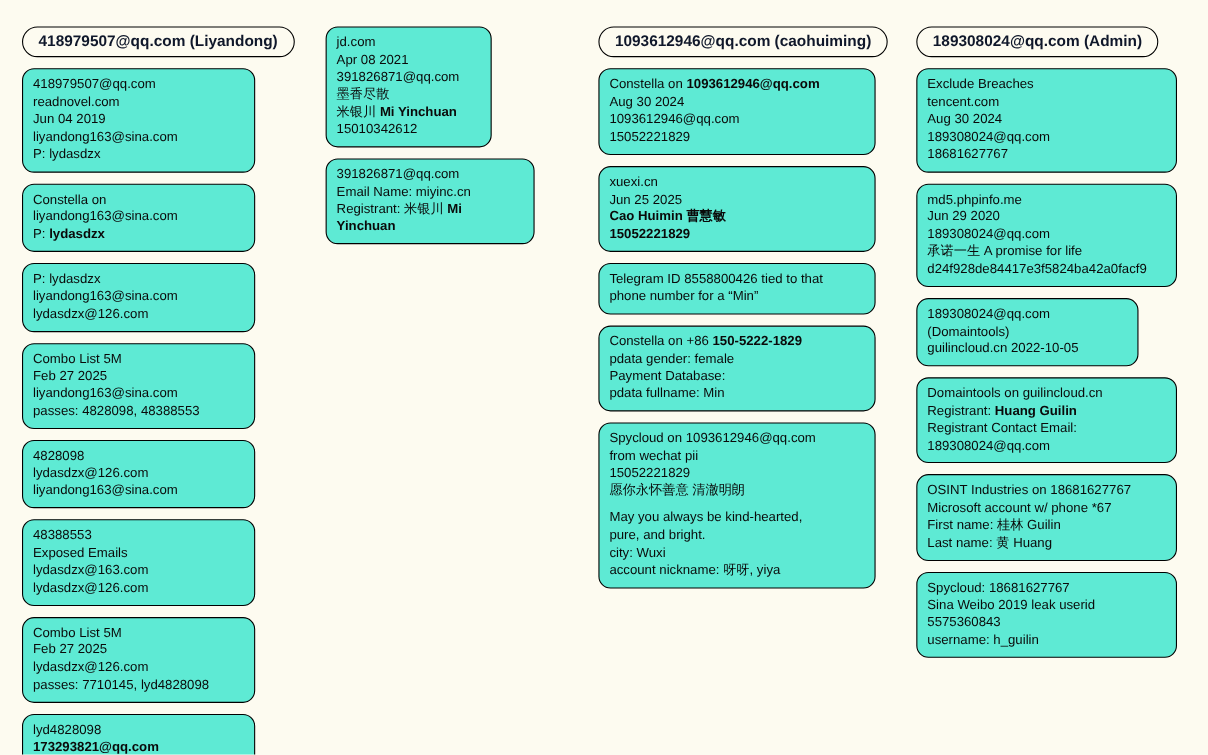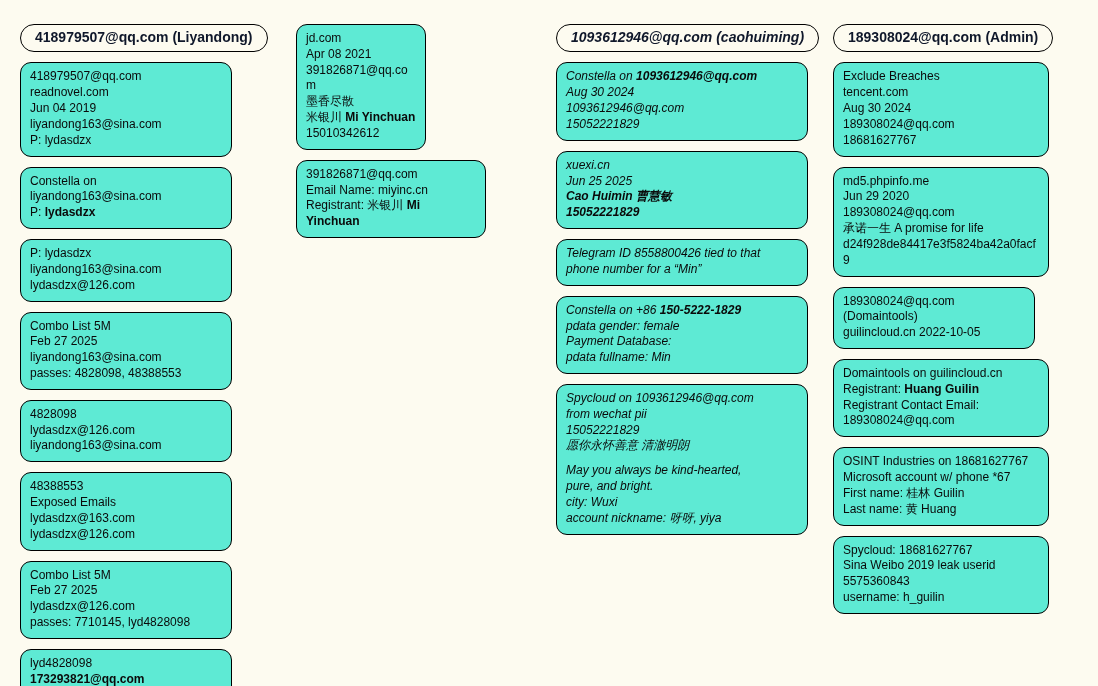--- a/index.html
+++ b/index.html
@@ -54,26 +54,26 @@
     font-weight: bold;
   }
   .card .line.spacer {
     height: 0.75em;
   }
 
   
   #col-1 { left: 20px;  }
   #col-1 .card, #col-1 .col-header-wrap { width: 212px; }
   #col-2 { left: 296px; }
-  #col-2 .card { width: 130px; }
+  #col-2 .card { width: 151px; }
   #col-2 .card.wide { width: 190px; }
-  #col-3 { left: 556px; font-style: italic; }
+  #col-3 { left: 544px; }
   #col-3 .card { width: 252px; }
   #col-4 { left: 833px; }
-  #col-4 .card { width: 216px; }
+  #col-4 .card { width: 237px; }
   #col-4 .card.narrow { width: 202px; }
 </style>
 </head>
 <body>
 
 <div id="board">
     <div class="column" id="col-1"><div class="col-header">418979507@qq.com (Liyandong)</div><div class="card">
         <div class="line">418979507@qq.com</div>
         <div class="line">readnovel.com</div>
         <div class="line">Jun 04 2019</div>

